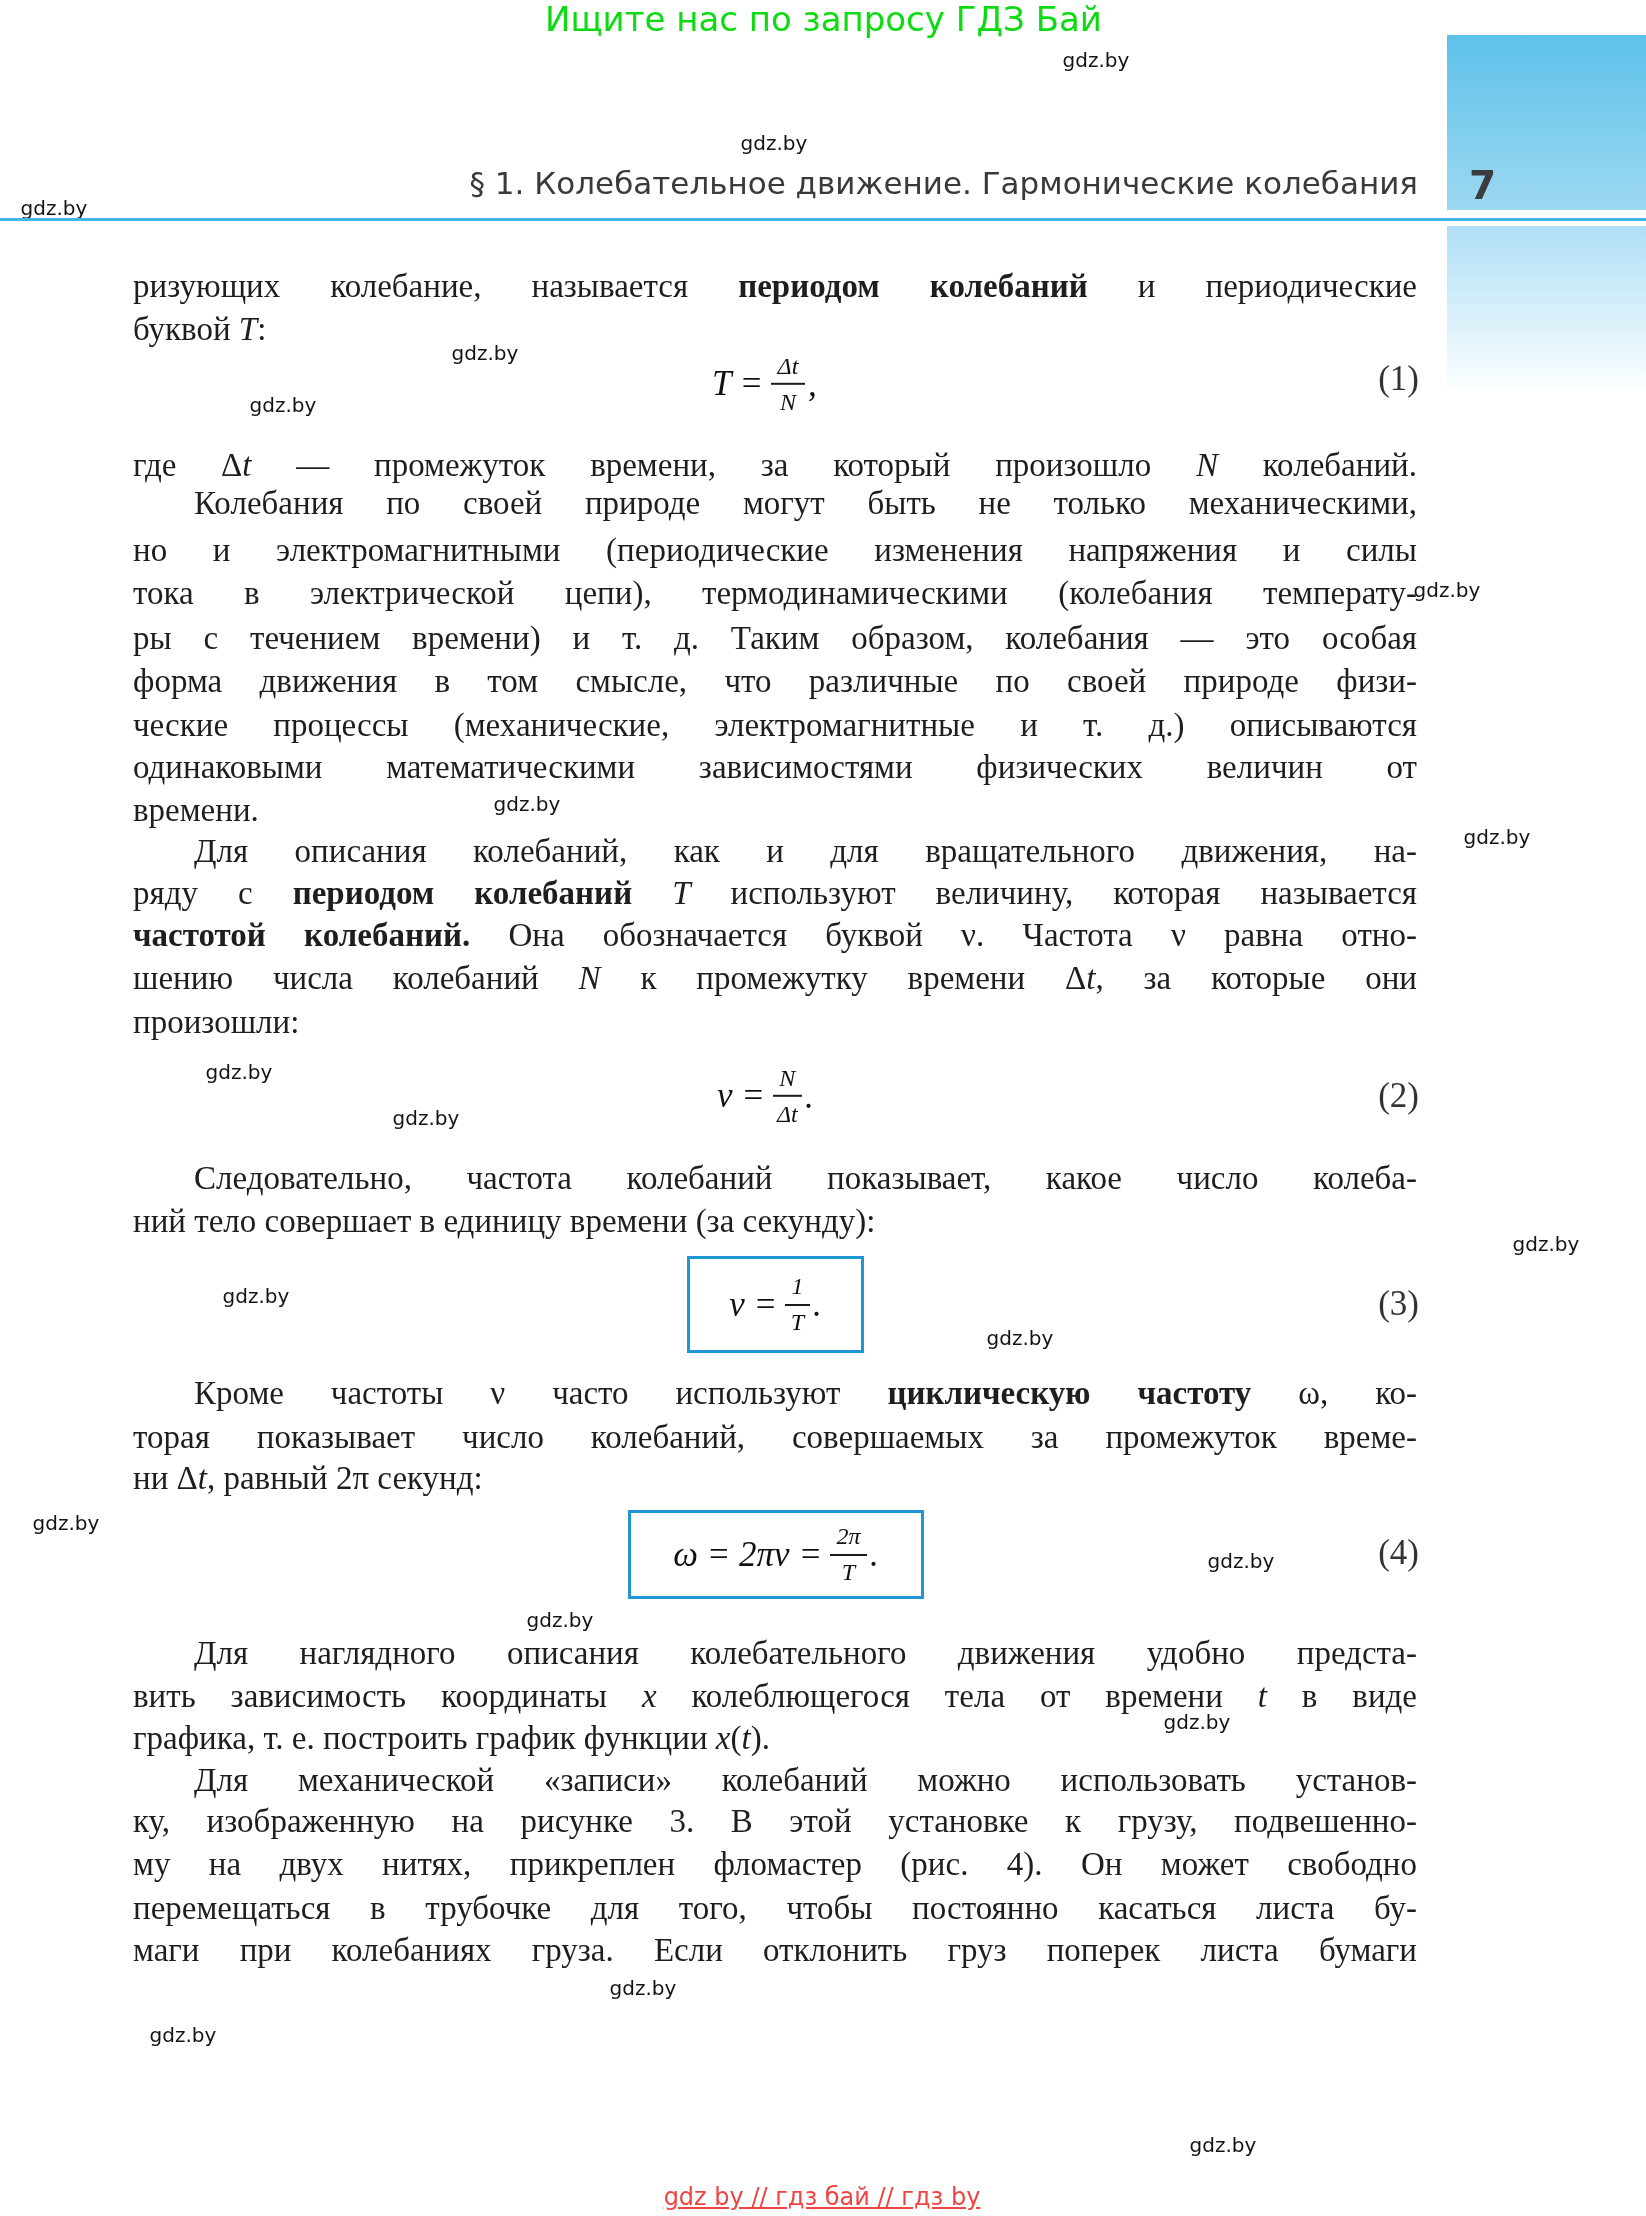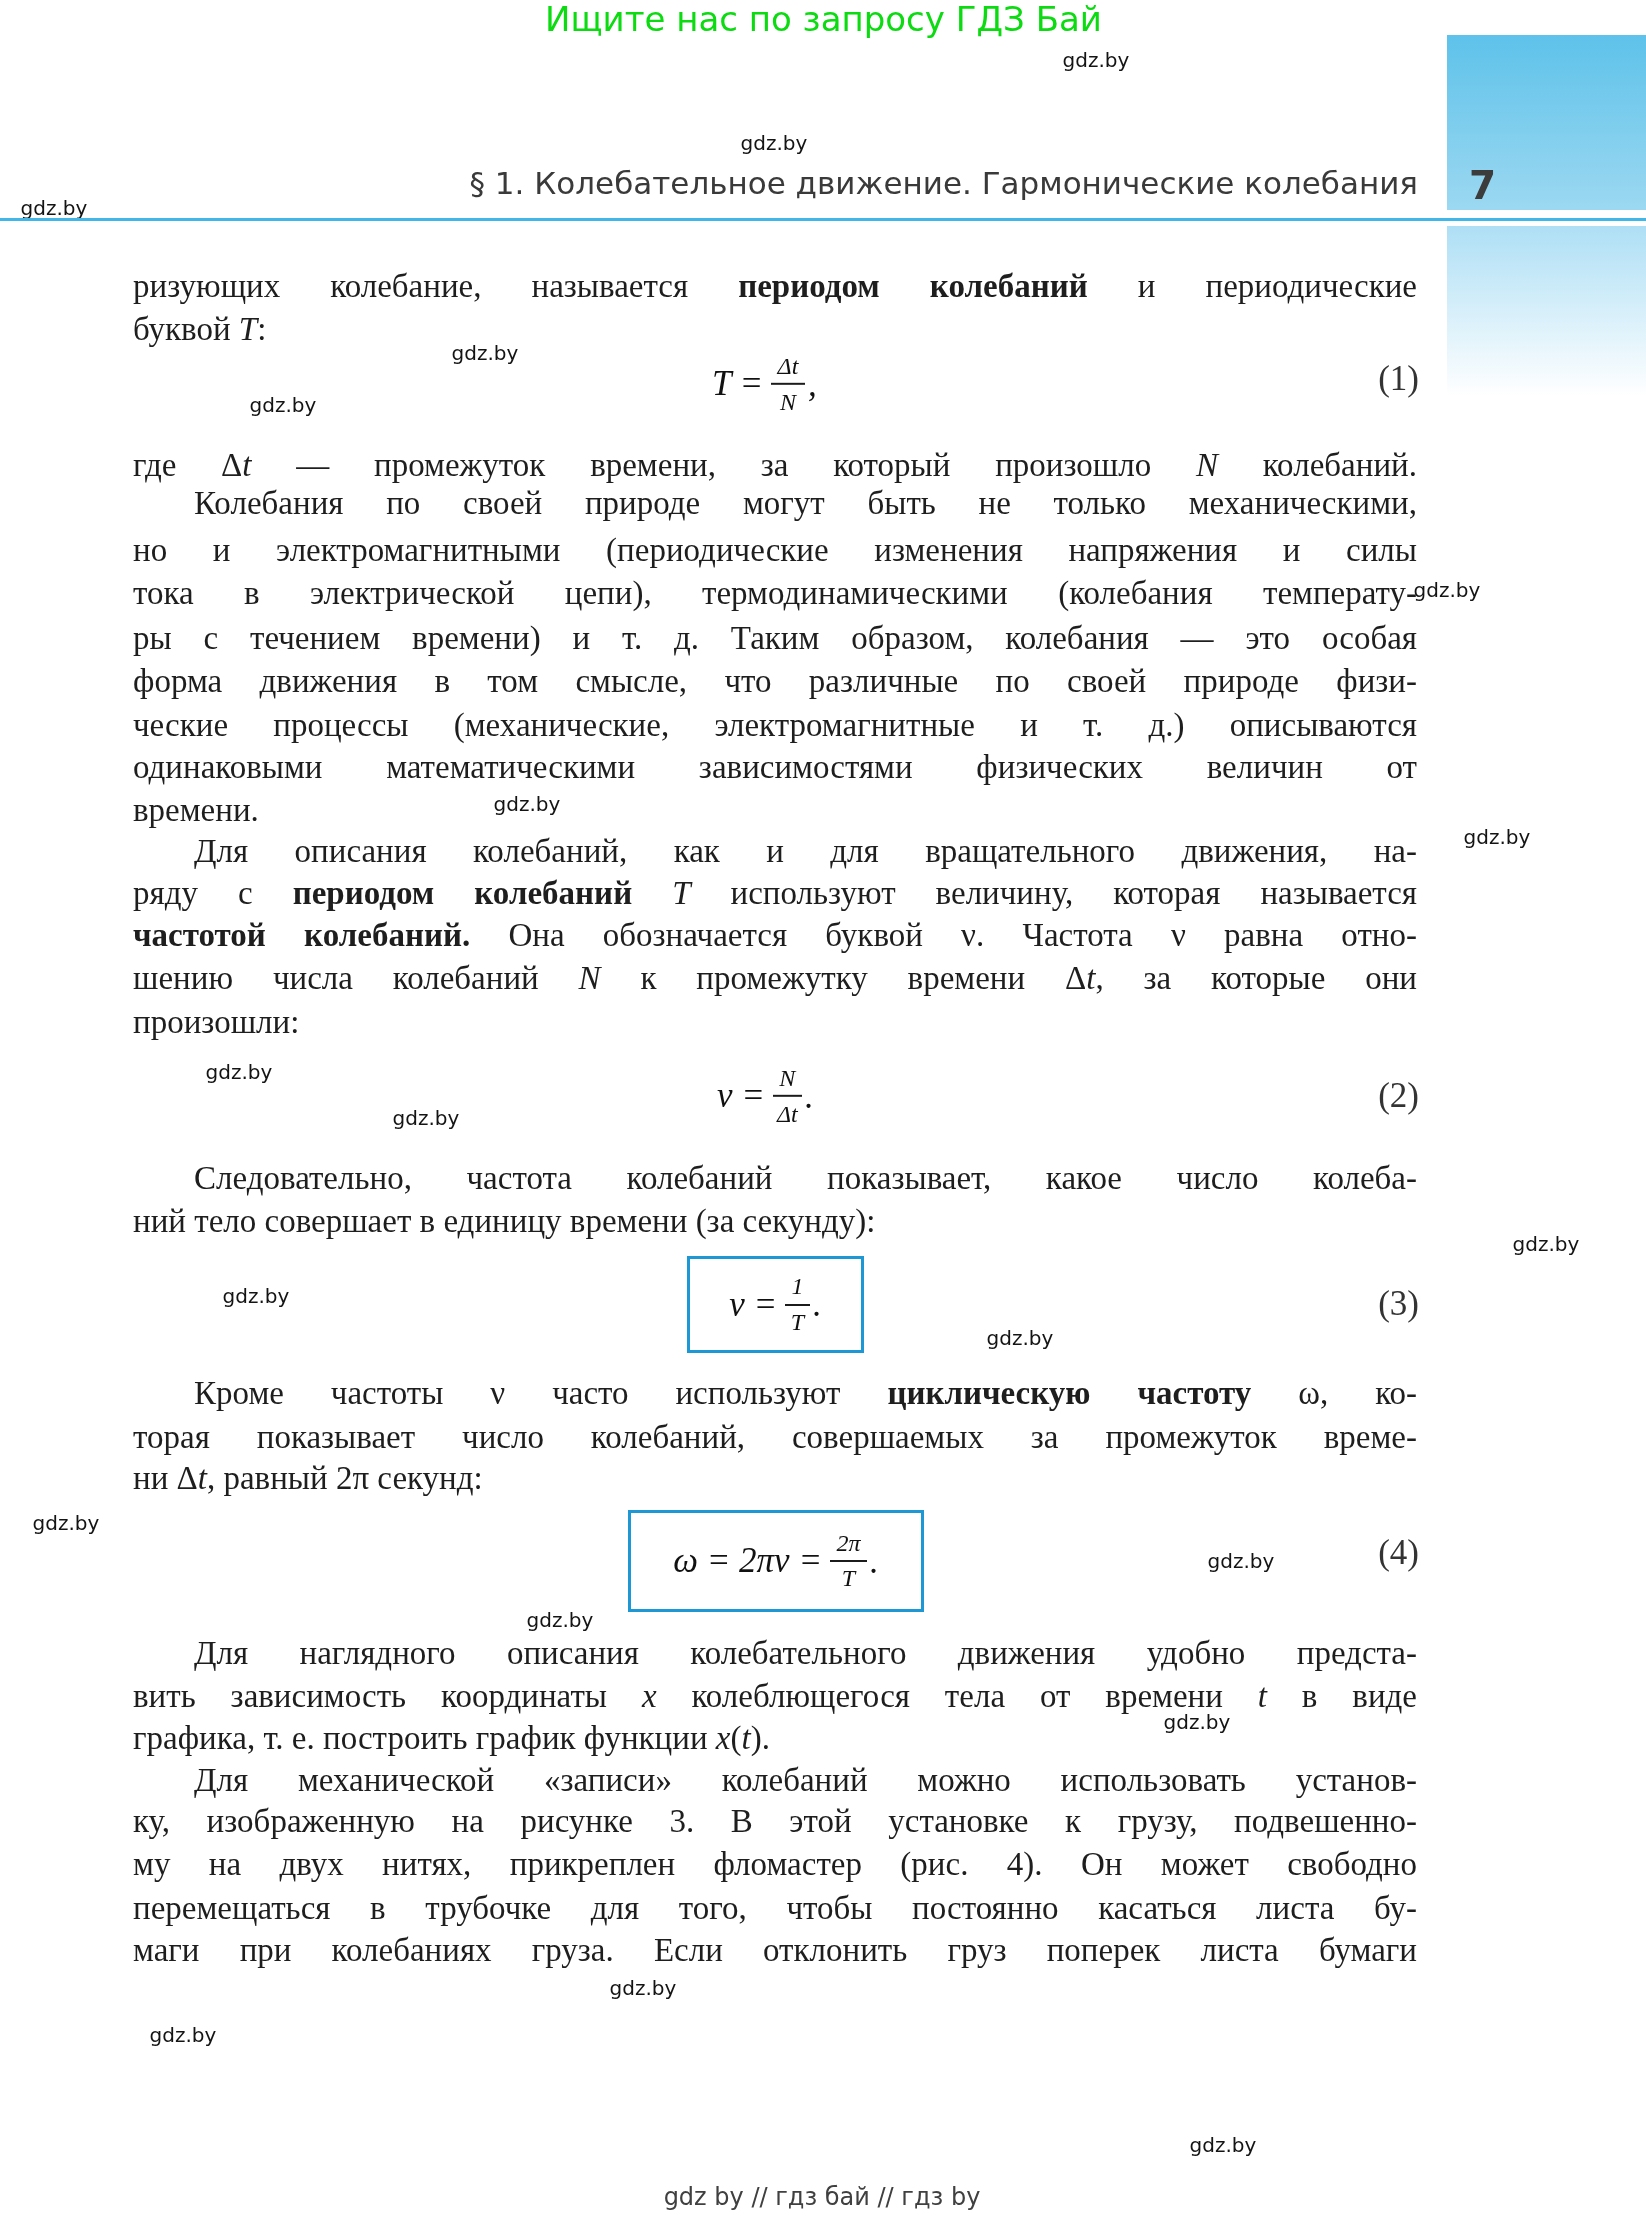--- a/index.html
+++ b/index.html
@@ -155,28 +155,28 @@
       <span>ν = </span>
         <span class="frac">
           <span class="num">1</span>
           <span class="den">T</span>
         </span>
         <span class="eqtail">.</span>
     </div>
   </div>
   <div class="eqnum" style="top:1304px;">(3)</div>
 
-  <div class="fbox" style="left: 628px; top: 1510px; width: 296px; height: 102px; border-color: rgb(30, 151, 213);">
+  <div class="fbox" style="left: 628px; top: 1510px; width: 296px; height: 89px; border-color: rgb(30, 151, 213);">
     <div class="eqblock" style="position:static;transform:none;">
       <span>ω = 2πν = </span>
         <span class="frac">
           <span class="num">2π</span>
           <span class="den">T</span>
         </span>
         <span class="eqtail">.</span>
     </div>
   </div>
   <div class="eqnum" style="top:1553px;">(4)</div>
 
-  <div id="footer-links" style="color: #404040;">gdz by  //  гдз бай  //  гдз by</div>
+  <div id="footer-links" style="color: #ef4444; text-decoration: underline;">gdz by  //  гдз бай  //  гдз by</div>
 
 </div>
 
 
 </body></html>

